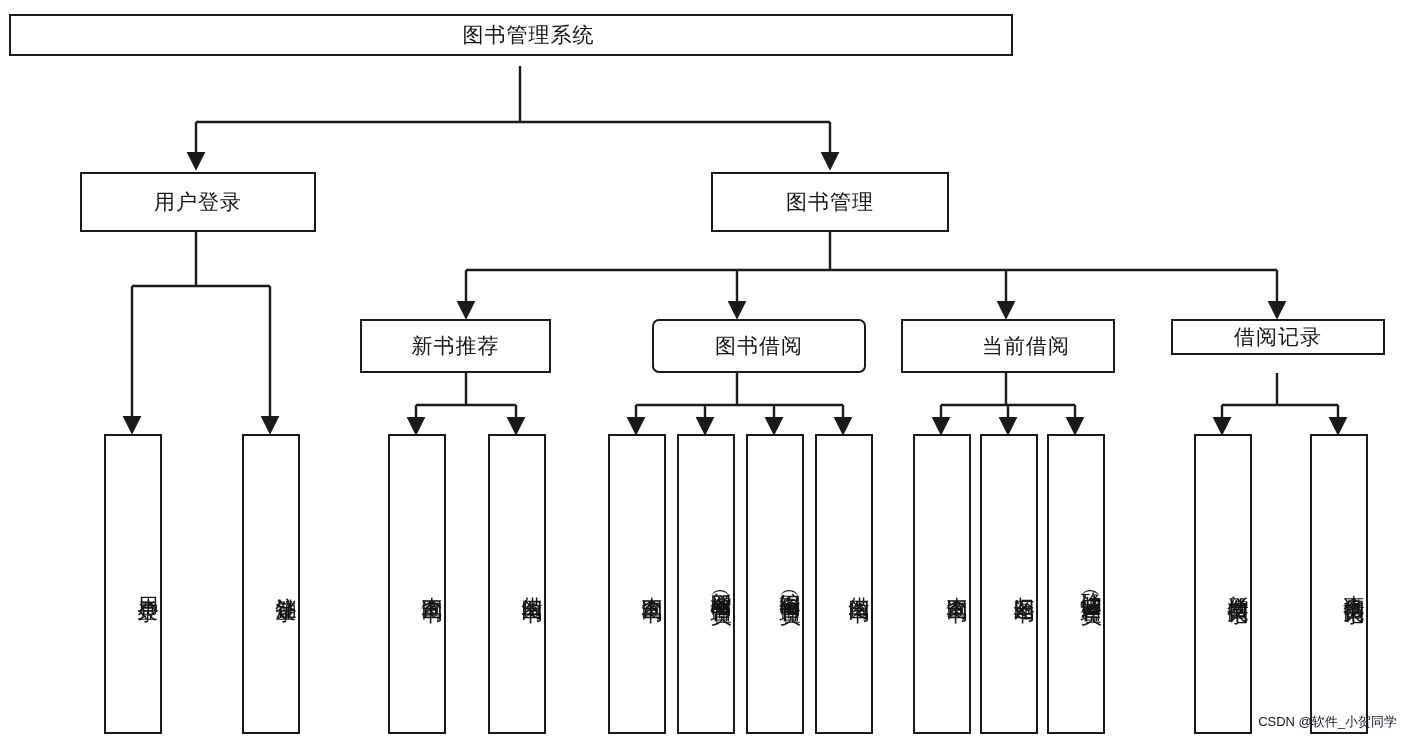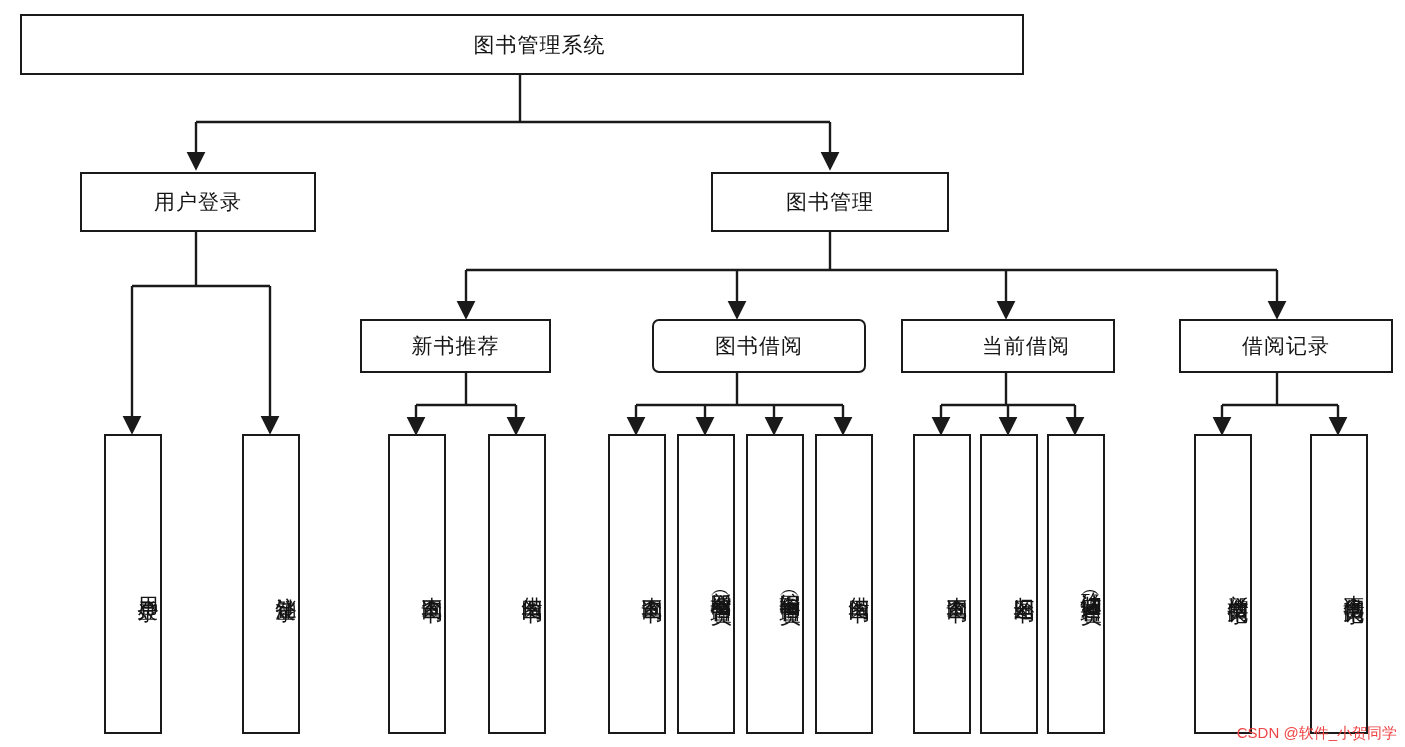--- a/index.html
+++ b/index.html
@@ -46,23 +46,23 @@
     font-size: 21px;
     letter-spacing: 2px;
     line-height: 1.15;
     padding: 10px 0;
     align-items: flex-start;
     justify-content: center;
   }
   .watermark {
     position: absolute;
     right: 8px;
-    bottom: 4px;
-    font-size: 15px;
-    color: #ef4444;
+    bottom: 16px;
+    font-size: 13px;
+    color: #0f172a;
     z-index: 3;
     white-space: nowrap;
   }
 </style>
 </head>
 <body>
 
 <div id="stage">
 
   <svg class="edges" viewBox="0 0 1405 747">
@@ -108,29 +108,29 @@
       <path d="M1008,405 L1008,431" marker-end="url(#arrow)"></path>
       <path d="M1075,405 L1075,431" marker-end="url(#arrow)"></path>
 
       <path d="M1277,373 L1277,405"></path>
       <path d="M1222,405 L1338,405"></path>
       <path d="M1222,405 L1222,431" marker-end="url(#arrow)"></path>
       <path d="M1338,405 L1338,431" marker-end="url(#arrow)"></path>
     </g>
   </svg>
 
-  <div class="node h" style="left:20px; top:14px; width:1004px; height:61px;padding-left:35px;">图书管理系统</div>
+  <div class="node h" style="left:9px; top:14px; width:1004px; height:42px;padding-left:35px;">图书管理系统</div>
 
   <div class="node h" style="left:80px; top:172px; width:236px; height:60px;">用户登录</div>
   <div class="node h" style="left:711px; top:172px; width:238px; height:60px;">图书管理</div>
 
   <div class="node h" style="left:360px; top:319px; width:191px; height:54px;">新书推荐</div>
   <div class="node h" style="left:652px; top:319px; width:214px; height:54px;border-radius:7px;">图书借阅</div>
   <div class="node h" style="left:901px; top:319px; width:214px; height:54px;padding-left:36px;">当前借阅</div>
-  <div class="node h" style="left:1171px; top:319px; width:214px; height:54px;margin-left:8px;">借阅记录</div>
+  <div class="node h" style="left:1171px; top:319px; width:214px; height:36px;">借阅记录</div>
 
   <div class="node v" style="left:104px; top:434px; width:58px; height:300px;">用户登录</div>
   <div class="node v" style="left:242px; top:434px; width:58px; height:300px;">注销登录</div>
 
   <div class="node v" style="left:388px; top:434px; width:58px; height:300px;">查询图书</div>
   <div class="node v" style="left:488px; top:434px; width:58px; height:300px;">借阅图书</div>
 
   <div class="node v" style="left:608px; top:434px; width:58px; height:300px;">查询图书</div>
   <div class="node v" style="left:677px; top:434px; width:58px; height:300px;">新增图书（管理员）</div>
   <div class="node v" style="left:746px; top:434px; width:58px; height:300px;">编辑图书（管理员）</div>

